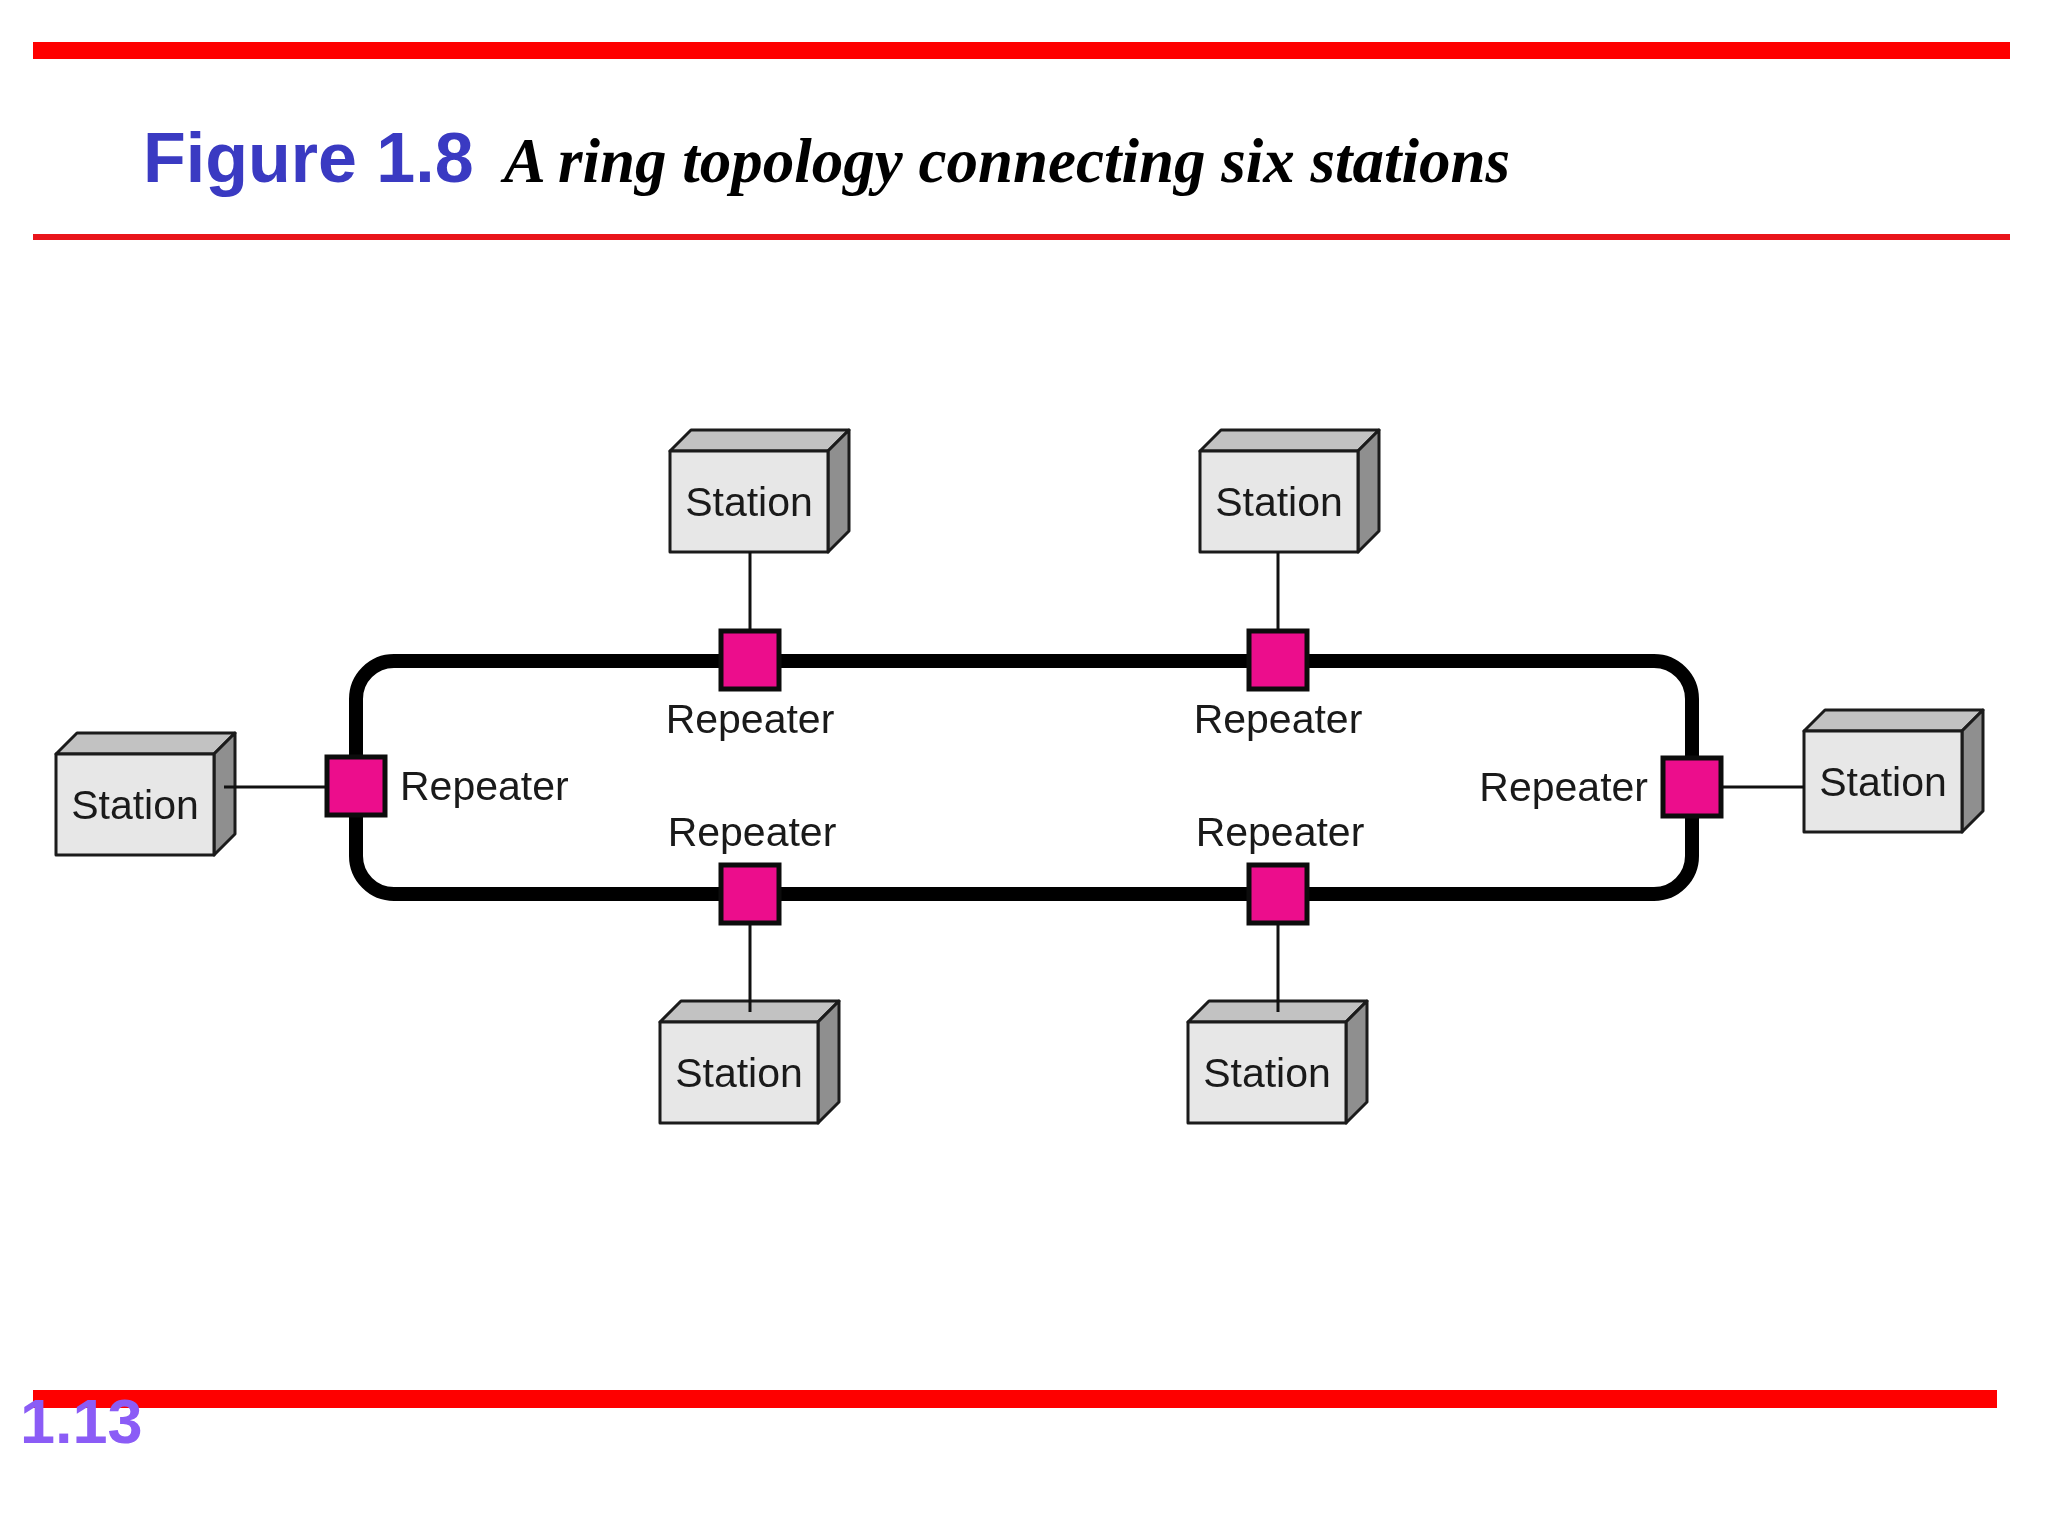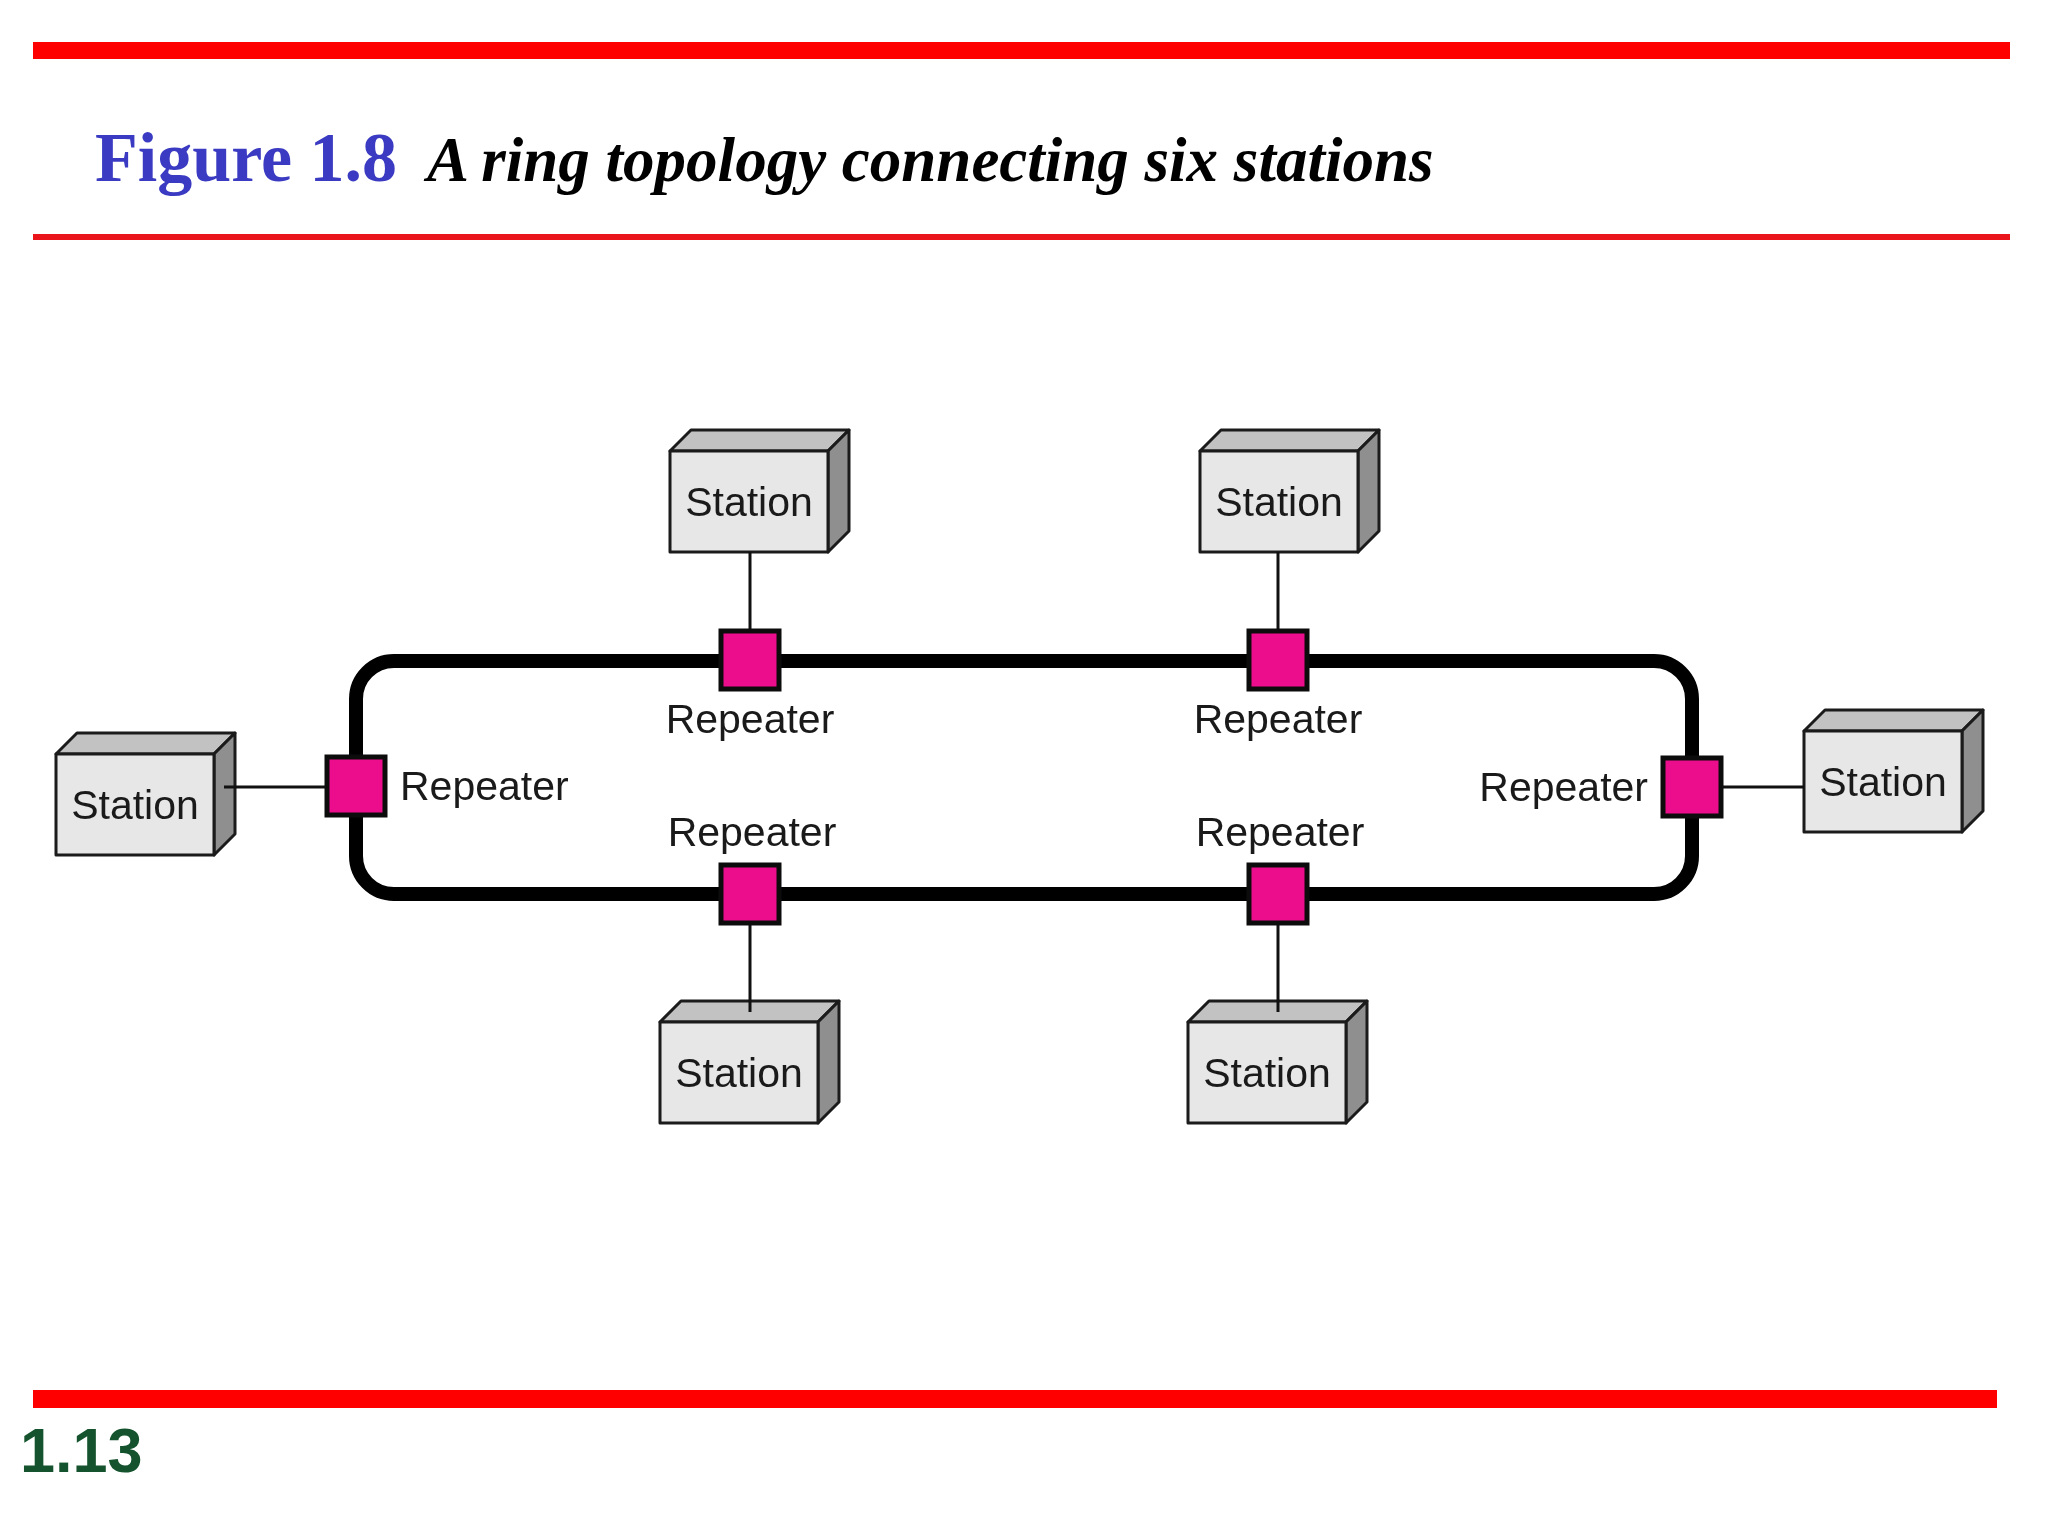--- a/index.html
+++ b/index.html
@@ -12,23 +12,24 @@
   }
   .bar{position:absolute;left:33px;width:1977px;background:var(--accent-red,#FE0000);}
   .bar.top{top:42px;height:17px;}
   .bar.bottom{top:1390px;height:18px;width:1964px;}
   .title-row{
     position:absolute;left:95px;top:123px;
     display:flex;align-items:baseline;gap:30px;
     white-space:nowrap;line-height:1;
   }
   .fig-label{
-    font-family:Liberation Serif, serif;
+    font-family:Liberation Sans, sans-serif;
     font-weight:bold;font-size:70px;
     color:var(--figure-label-blue,#3A3AC2);
+    margin-left:48px;
   }
   .fig-caption{
     font-family:"Liberation Serif",serif;
     font-weight:bold;font-style:italic;font-size:63px;
     color:#000000;
     text-align:center;
   }
   .title-underline{
     position:absolute;left:33px;top:234px;width:1977px;height:6px;
     background:var(--underline-red,#E9151B);
@@ -38,22 +39,22 @@
     font-family:"Liberation Sans",sans-serif;
     font-size:41px;fill:#1a1a1a;
   }
   .ring{fill:none;stroke:var(--ring-black,#000);stroke-width:14px;}
   .station-front{fill:var(--station-front-gray,#E7E7E7);stroke:#1b1b1b;stroke-width:3px;stroke-linejoin:round;}
   .station-top{fill:var(--station-top-gray,#C2C2C2);stroke:#1b1b1b;stroke-width:3px;stroke-linejoin:round;}
   .station-side{fill:var(--station-side-gray,#8F8F8F);stroke:#1b1b1b;stroke-width:3px;stroke-linejoin:round;}
   .connector{stroke:#111;stroke-width:3px;}
   .repeater-square{fill:var(--repeater-pink,#EC0D8C);stroke:#0c0c0c;stroke-width:5px;}
   .page-number{
-    position:absolute;left:20px;top:1419px;
-    font-size:63px;font-weight:bold;color:#14532d;line-height:1;
+    position:absolute;left:20px;top:1390px;
+    font-size:63px;font-weight:bold;color:#8b5cf6;line-height:1;
   }
 </style>
 </head>
 <body>
 
 <div class="slide">
 
   <div class="bar top"></div>
 
   <div class="title-row">

